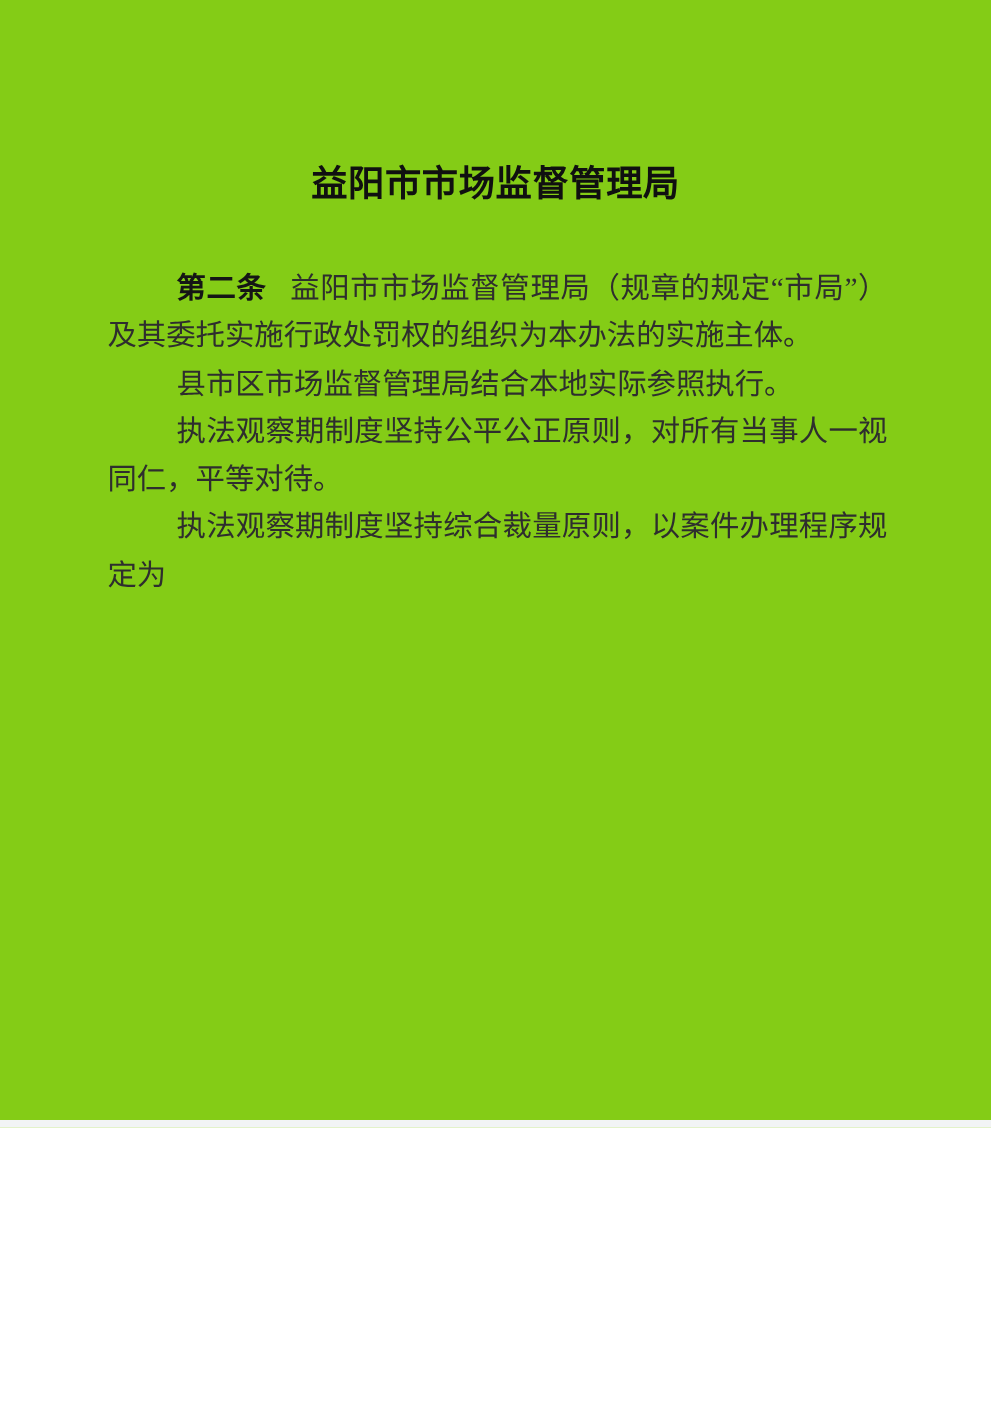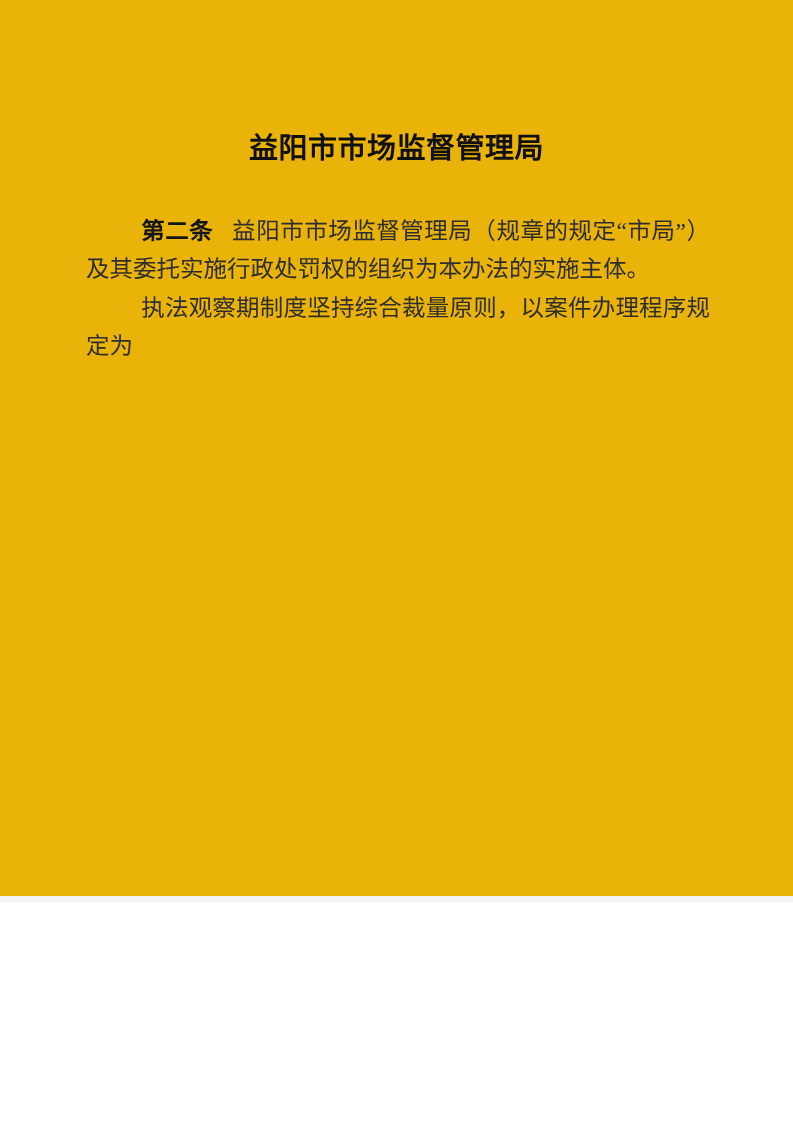--- a/index.html
+++ b/index.html
@@ -5,21 +5,21 @@
   html, body {
     margin: 0;
     padding: 0;
     background: #ffffff;
   }
   .page {
     position: relative;
     width: 793px;
     height: 902px;
     margin: 0;
-    background: #eab308;
+    background: #84cc16;
     overflow: hidden;
     font-family: "Liberation Serif", "DejaVu Serif", serif;
     box-sizing: border-box;
   }
   
   .page::after {
     content: "";
     position: absolute;
     left: 0; right: 0; bottom: 0;
     height: 6px;
@@ -71,18 +71,20 @@
 <body>
 
 <div class="page">
 
   <h1 class="doc-title">
     <span class="title-line">益阳市市场监督管理局</span>
   </h1>
 
   <div class="doc-body">
       <p class="para"><span class="lead">第二条</span><span>益阳市市场监督管理局（规章的规定“市局”）及其委托实施行政处罚权的组织为本办法的实施主体。</span></p>
+      <p class="para"><span>县市区市场监督管理局结合本地实际参照执行。</span></p>
+      <p class="para"><span>执法观察期制度坚持公平公正原则，对所有当事人一视同仁，平等对待。</span></p>
       <p class="para"><span>执法观察期制度坚持综合裁量原则，以案件办理程序规定为</span></p>
     </div>
 
   <div class="page-number">– 2 –</div>
 
 </div>
 
 </body></html>

